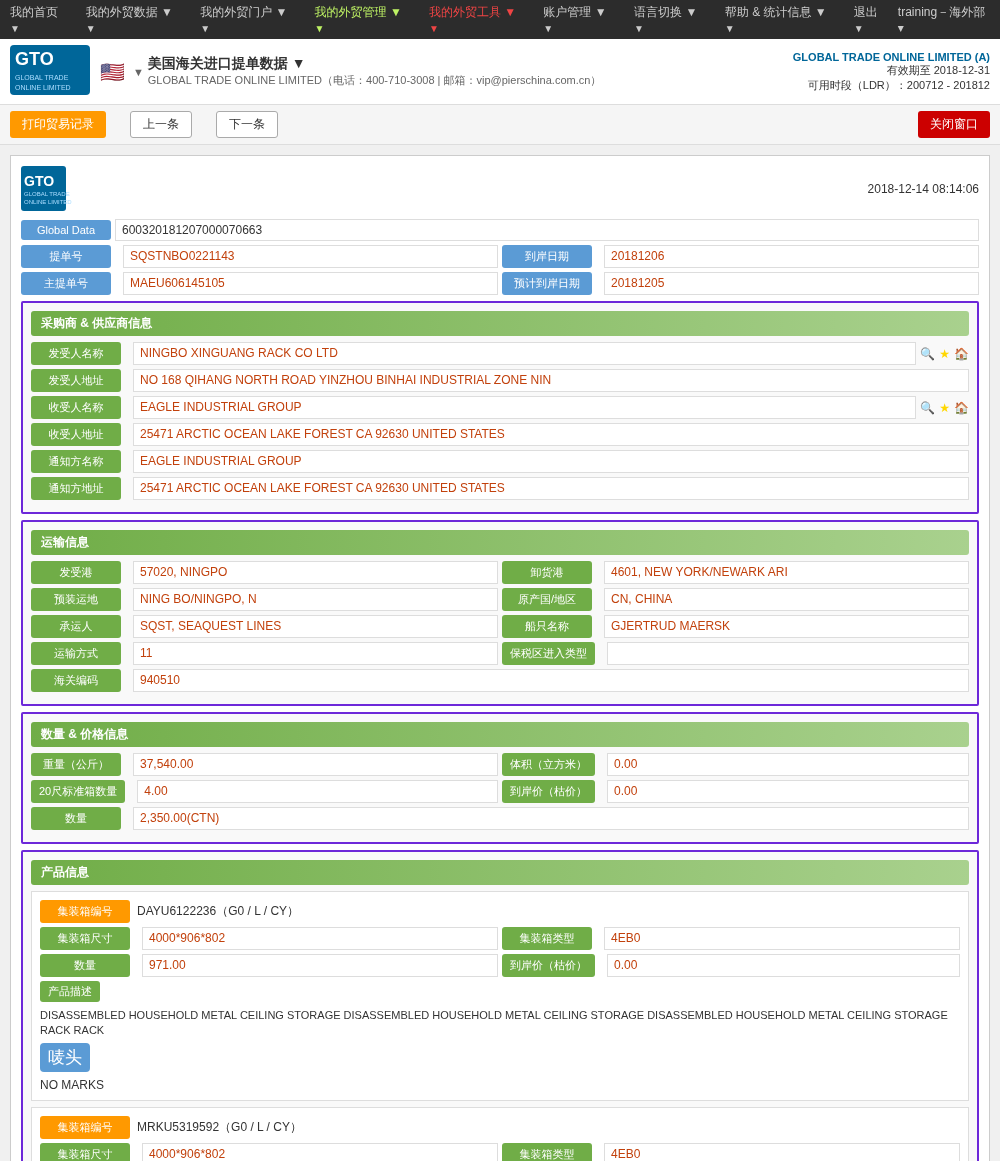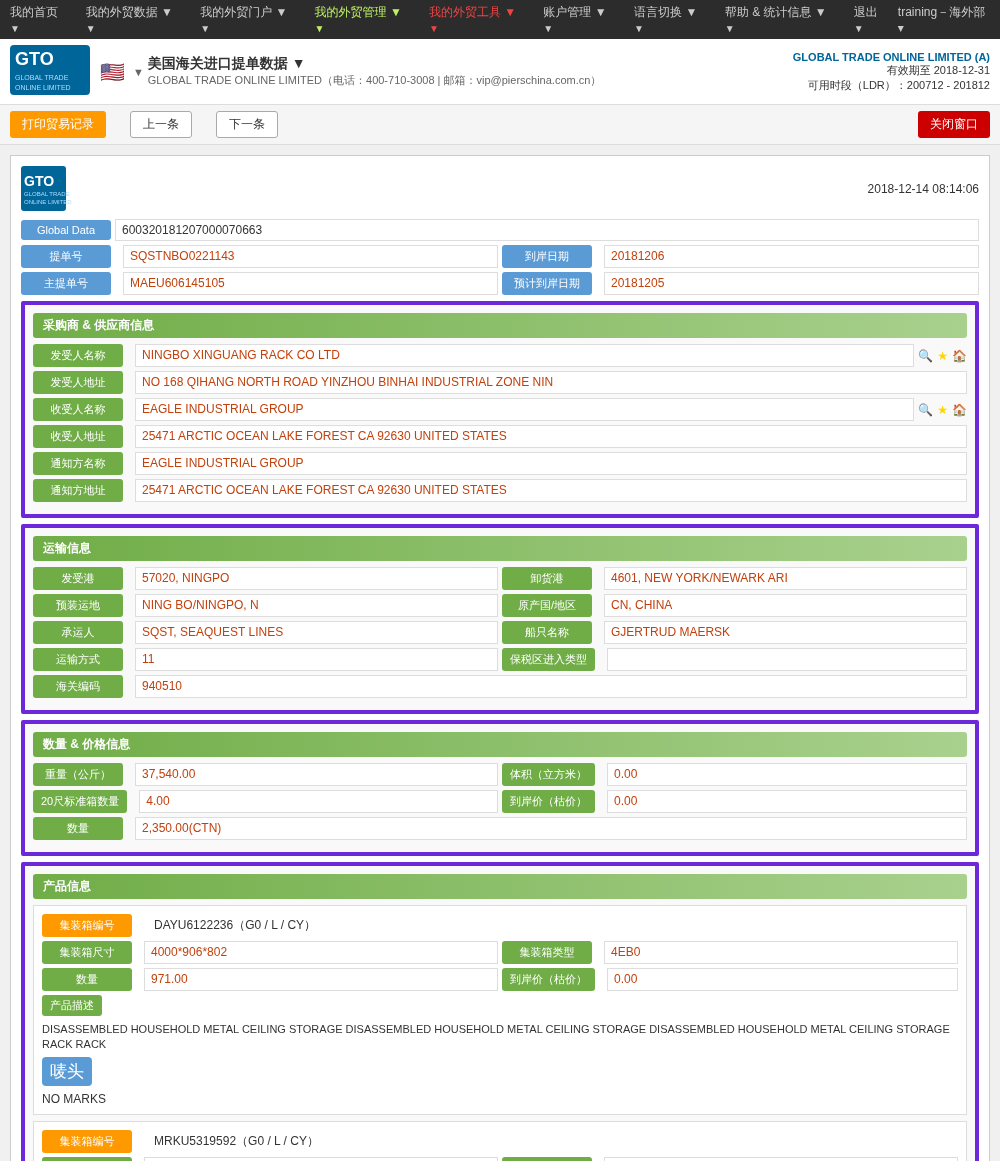--- a/index.html
+++ b/index.html
@@ -36,38 +36,38 @@
     
     .field-row { display: flex; align-items: stretch; margin-bottom: 4px; }
     .field-label { background: #5b9bd5; color: white; padding: 4px 8px; font-size: 11px; min-width: 90px; text-align: center; border-radius: 3px; display: flex; align-items: center; justify-content: center; margin-right: 12px; flex-shrink: 0; }
     .field-label.green { background: #70ad47; }
     .field-value { flex: 1; background: #fff; border: 1px solid #ddd; padding: 3px 6px; font-size: 12px; color: #c2410c; }
 
     
     .section-header { background: linear-gradient(to right, #70ad47, #a9d18e); color: white; padding: 4px 10px; font-size: 12px; font-weight: bold; border-radius: 3px; margin-bottom: 6px; display: flex; align-items: center; }
 
     
-    .section { background: #f9f9f9; border: 4px solid #6d28d9; padding: 8px; margin-bottom: 6px; border-radius: 2px; }
+    .section { background: #f9f9f9; border: 2px solid #6d28d9; padding: 8px; margin-bottom: 6px; border-radius: 2px; }
 
     
     .icons-right { display: flex; gap: 4px; align-items: center; margin-left: 4px; }
 
     
     .global-data-row { display: flex; align-items: center; margin-bottom: 4px; }
     .global-data-label { background: #5b9bd5; color: white; padding: 4px 8px; font-size: 11px; min-width: 90px; text-align: center; border-radius: 3px; margin-right: 4px; }
     .global-data-value { font-size: 12px; color: #333; padding: 3px 6px; border: 1px solid #ddd; flex: 1; background: #fff; }
 
     
     .two-col { display: flex; gap: 4px; margin-bottom: 4px; }
     .col-half { flex: 1; display: flex; align-items: stretch; }
 
     
     .product-box { background: #fff; border: 1px solid #ddd; padding: 8px; margin-bottom: 6px; }
     .container-no { display: flex; align-items: center; margin-bottom: 4px; }
-    .container-label { background: #ff9900; color: white; padding: 4px 8px; font-size: 11px; border-radius: 3px; margin-right: 16px; min-width: 90px; text-align: center; }
+    .container-label { background: #ff9900; color: white; padding: 4px 8px; font-size: 11px; border-radius: 3px; margin-right: 1px; min-width: 90px; text-align: center; }
 
     .product-desc-label { background: #70ad47; color: white; padding: 3px 8px; font-size: 11px; border-radius: 3px; display: inline-block; margin-bottom: 4px; }
     .product-desc-text { font-size: 11px; color: #333; line-height: 1.4; margin-bottom: 4px; }
     .marks-label { background: #5b9bd5; color: white; padding: 3px 8px; font-size: 17px; border-radius: 4px; display: inline-block; margin-bottom: 4px; }
     .marks-text { font-size: 12px; color: #333; }
   </style>
 </head>
 <body>
 
 <div class="top-nav">

